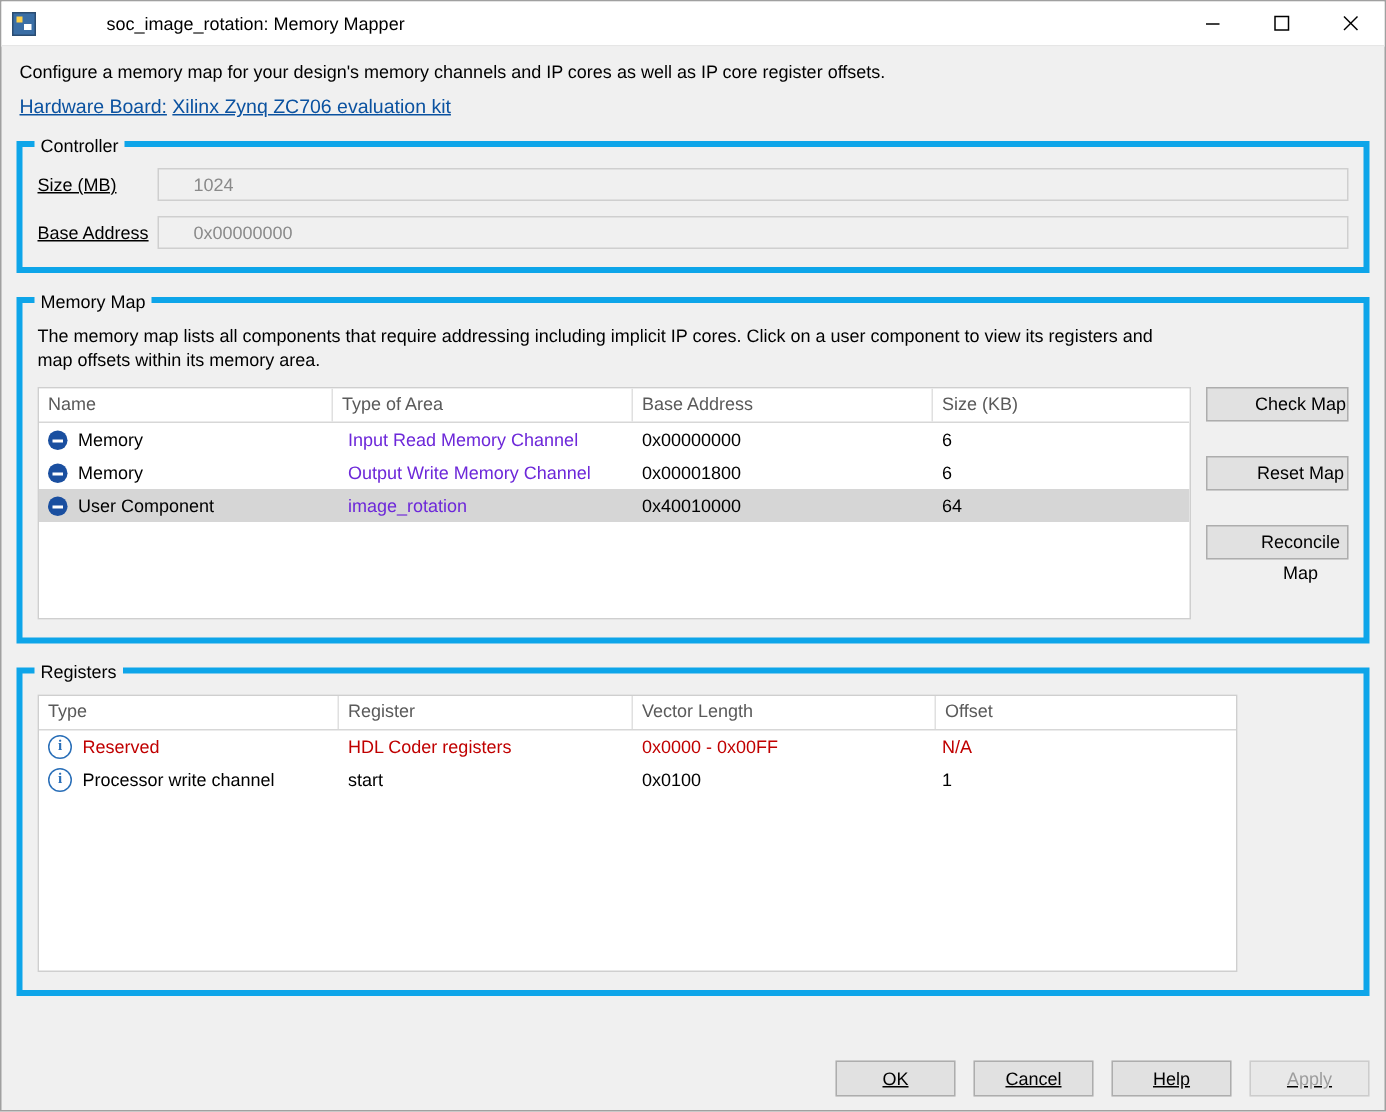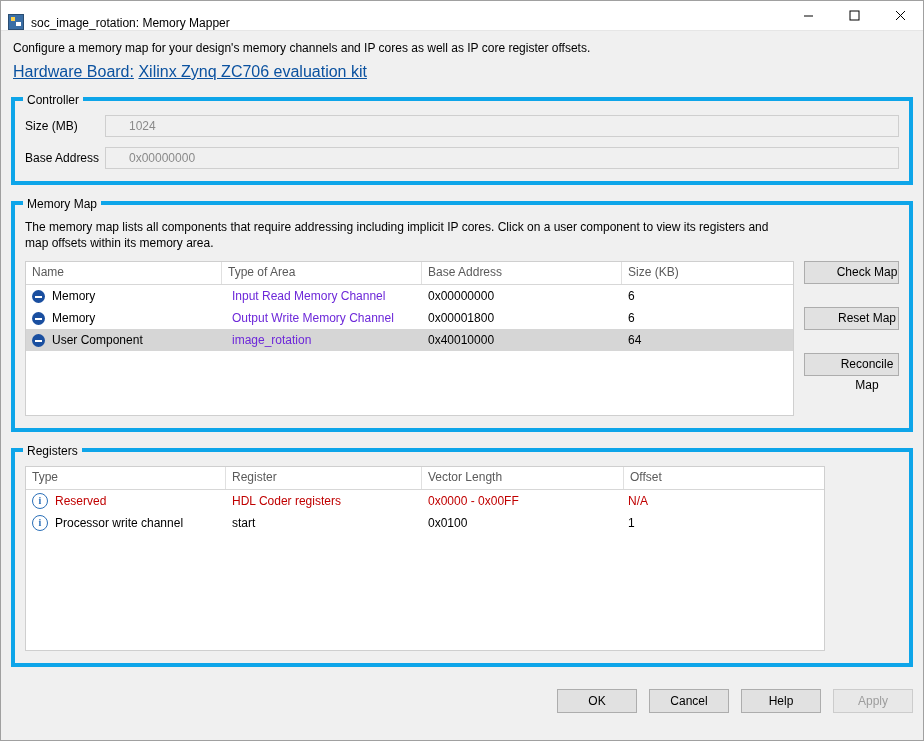--- a/index.html
+++ b/index.html
@@ -21,23 +21,24 @@
     background: #f0f0f0;
     border: 1px solid #a0a0a0;
     box-sizing: border-box;
     position: relative;
   }
   
   .titlebar {
     height: 30px;
     background: #ffffff;
     display: flex;
-    align-items: flex-end;
+    align-items: center;
     border-bottom: 1px solid #e6e6e6;
     box-sizing: border-box;
+    gap: 40px;
   }
   .title-icon {
     width: 16px;
     height: 16px;
     margin-left: 7px;
     margin-right: 7px;
     background: #3a6ea5;
     border: 1px solid #2a4d72;
     box-sizing: border-box;
     position: relative;
@@ -87,21 +88,21 @@
     padding: 0 10px;
     box-sizing: border-box;
   }
   .desc {
     font-size: 12px;
     color: #000;
     padding: 10px 2px 0 2px;
   }
   .hw-line {
     padding: 8px 2px 0 2px;
-    font-size: 16px;
+    font-size: 13px;
   }
   .hw-link {
     color: #0b52a0;
     text-decoration: underline;
     cursor: pointer;
   }
 
   
   .group {
     position: relative;
@@ -127,20 +128,21 @@
     display: flex;
     align-items: center;
     margin-bottom: 10px;
   }
   .row:last-child { margin-bottom: 0; }
   .row .label {
     width: 80px;
     font-size: 12px;
     color: #000;
     flex: none;
+    text-decoration: underline;
   }
   .textbox {
     flex: 1;
     height: 22px;
     line-height: 21px;
     background: #f0f0f0;
     border: 1px solid #cfcfcf;
     box-sizing: border-box;
     padding-left: 23px;
     font-size: 12px;
@@ -267,22 +269,23 @@
     flex: none;
     font-family: "Liberation Serif", serif;
   }
   .mm-table-body { height: 130px; }
   .reg-table-body { height: 160px; }
 
   
   .footer {
     position: absolute;
     right: 10px;
-    bottom: 27px;
-    display: flex;
+    bottom: 9px;
+    display: flex;
+    text-decoration: underline;
   }
   .fbtn {
     width: 80px;
     height: 24px;
     line-height: 22px;
     text-align: center;
     background: #e1e1e1;
     border: 1px solid #adadad;
     box-sizing: border-box;
     font-size: 12px;

